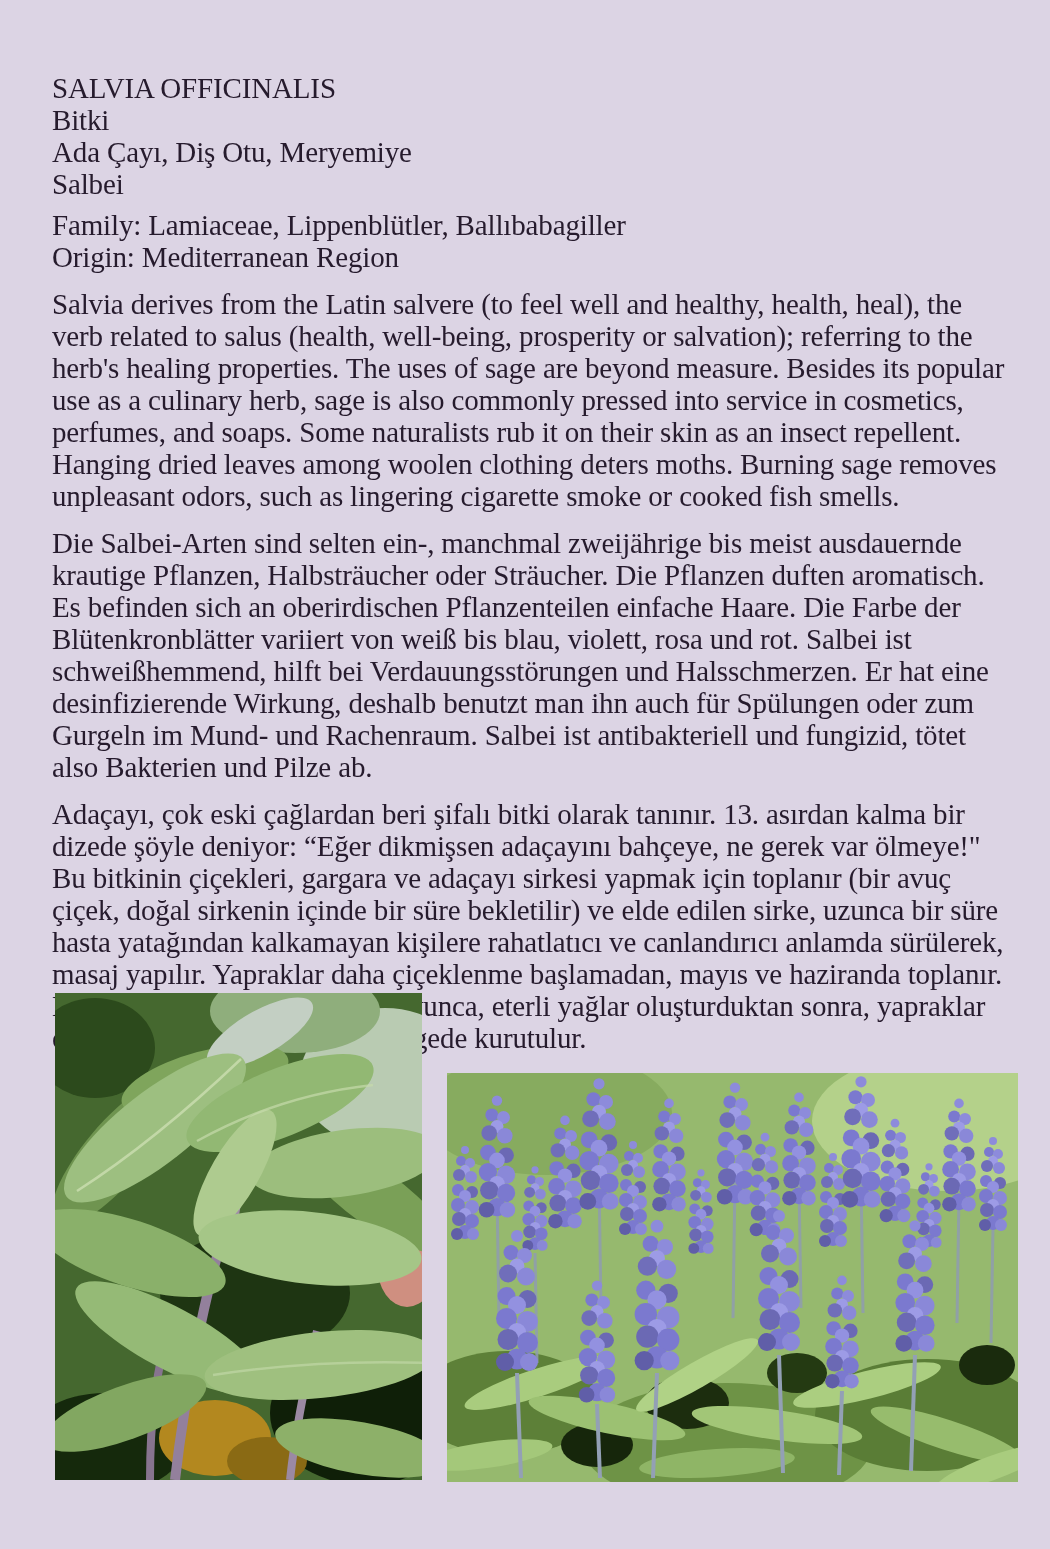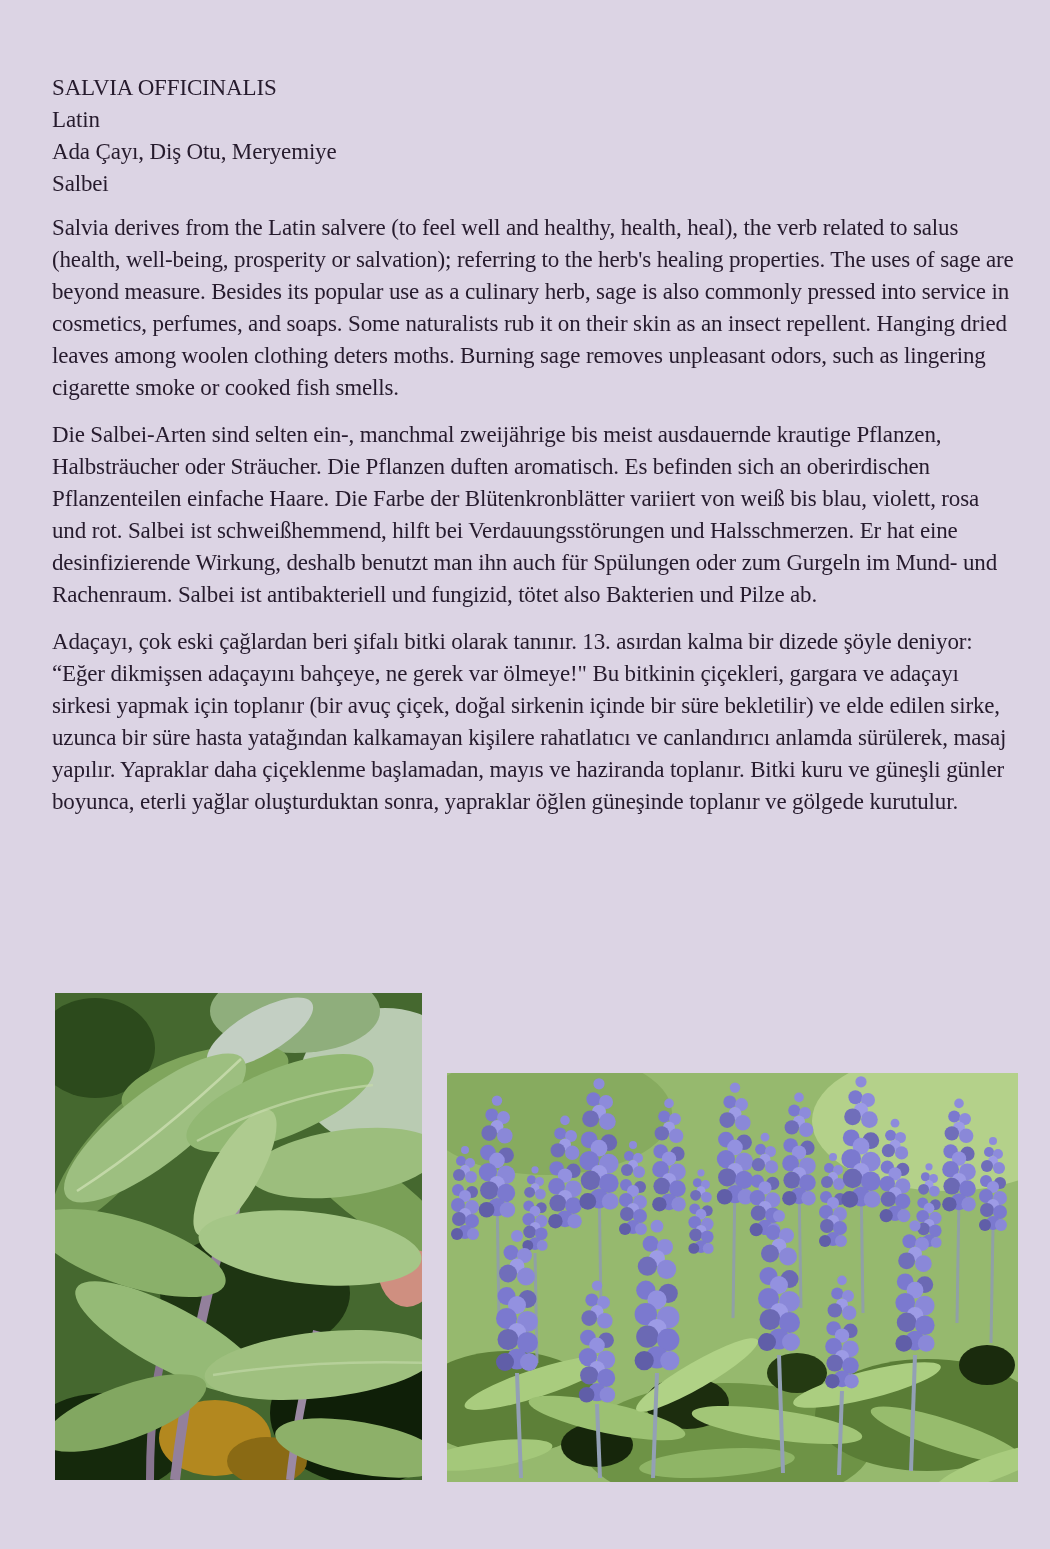--- a/index.html
+++ b/index.html
@@ -10,46 +10,50 @@
     background: #dcd4e4;
     font-family: "Liberation Serif", "DejaVu Serif", serif;
     color: #261b2d;
     overflow: hidden;
   }
   .content {
     position: absolute;
     left: 52px;
     top: 72px;
     width: 962px;
-    font-size: 23px;
+    font-size: 29px;
     line-height: 32px;
     letter-spacing: -0.15px;
   }
   .name-block { margin: 0 0 9px 0; }
   .taxonomy-block { margin: 0 0 15px 0; }
   .para { margin: 12px 0 15px 0; }
   .photo { position: absolute; }
   .photo-left  { left: 55px;  top: 993px;  width: 367px; height: 487px; }
   .photo-right { left: 447px; top: 1073px; width: 571px; height: 409px; }
   .photo svg { display: block; width: 100%; height: 100%; }
 </style>
 </head>
 <body>
 
 <div class="page">
 
   <div class="content">
 
     <div class="name-block">
       <div>SALVIA OFFICINALIS</div>
-      <div>Latin</div>
+      <div>Bitki</div>
       <div>Ada Çayı, Diş Otu, Meryemiye</div>
       <div>Salbei</div>
     </div>
 
+    <div class="taxonomy-block">
+      <div>Family: Lamiaceae, Lippenblütler, Ballıbabagiller</div>
+      <div>Origin: Mediterranean Region</div>
+    </div>
 
     <p class="para">Salvia derives from the Latin salvere (to feel well and healthy, health, heal), the verb related to salus (health, well-being, prosperity or salvation); referring to the herb's healing properties. The uses of sage are beyond measure. Besides its popular use as a culinary herb, sage is also commonly pressed into service in cosmetics, perfumes, and soaps. Some naturalists rub it on their skin as an insect repellent. Hanging dried leaves among woolen clothing deters moths. Burning sage removes unpleasant odors, such as lingering cigarette smoke or cooked fish smells.</p>
     <p class="para">Die Salbei-Arten sind selten ein-, manchmal zweijährige bis meist ausdauernde krautige Pflanzen, Halbsträucher oder Sträucher. Die Pflanzen duften aromatisch. Es befinden sich an oberirdischen Pflanzenteilen einfache Haare. Die Farbe der Blütenkronblätter variiert von weiß bis blau, violett, rosa und rot. Salbei ist schweißhemmend, hilft bei Verdauungsstörungen und Halsschmerzen. Er hat eine desinfizierende Wirkung, deshalb benutzt man ihn auch für Spülungen oder zum Gurgeln im Mund- und Rachenraum. Salbei ist antibakteriell und fungizid, tötet also Bakterien und Pilze ab.</p>
     <p class="para">Adaçayı, çok eski çağlardan beri şifalı bitki olarak tanınır. 13. asırdan kalma bir dizede şöyle deniyor: “Eğer dikmişsen adaçayını bahçeye, ne gerek var ölmeye!" Bu bitkinin çiçekleri, gargara ve adaçayı sirkesi yapmak için toplanır (bir avuç çiçek, doğal sirkenin içinde bir süre bekletilir) ve elde edilen sirke, uzunca bir süre hasta yatağından kalkamayan kişilere rahatlatıcı ve canlandırıcı anlamda sürülerek, masaj yapılır. Yapraklar daha çiçeklenme başlamadan, mayıs ve haziranda toplanır. Bitki kuru ve güneşli günler boyunca, eterli yağlar oluşturduktan sonra, yapraklar öğlen güneşinde toplanır ve gölgede kurutulur.</p>
 
   </div>
 
   <div class="photo photo-left">
     <svg viewBox="0 0 367 487" preserveAspectRatio="none" aria-hidden="true">
       <rect width="367" height="487" fill="#45682f"></rect>

